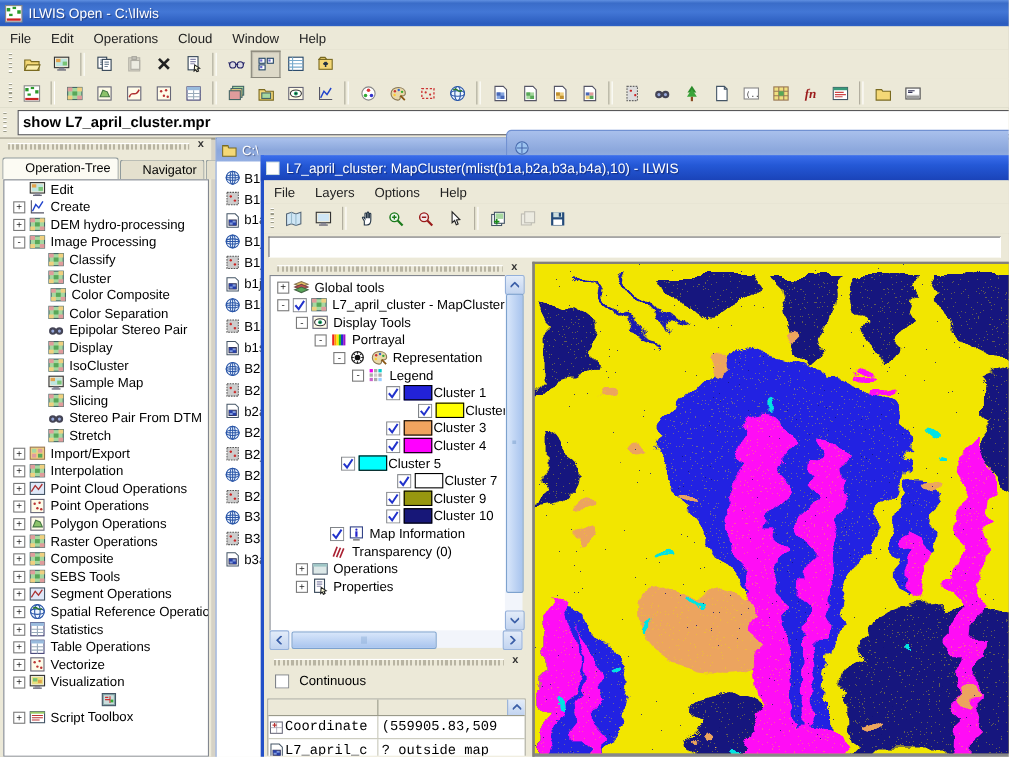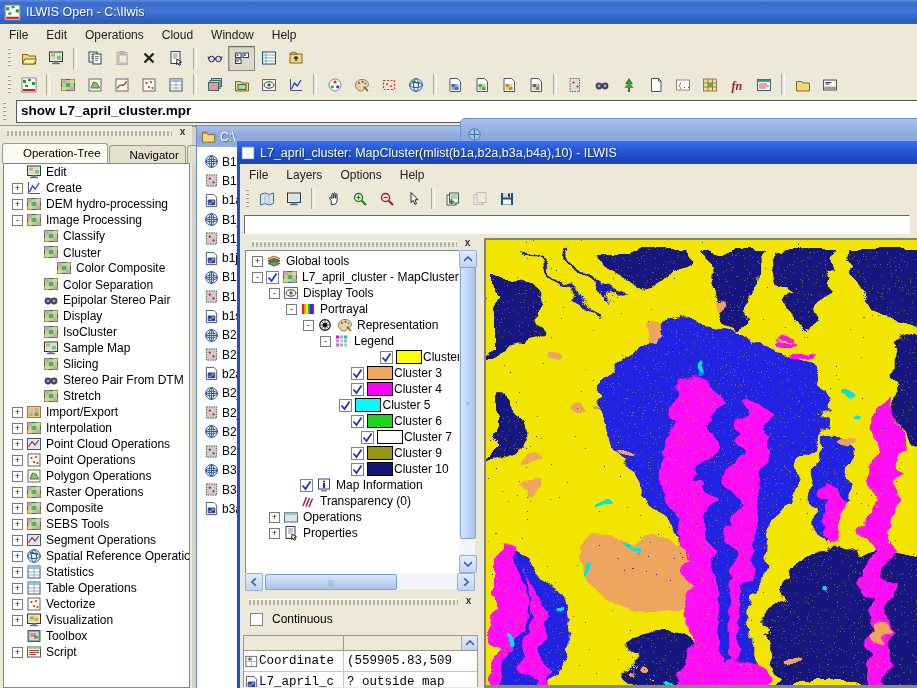--- a/index.html
+++ b/index.html
@@ -579,21 +579,21 @@
             <rect x="1.5" y="2.5" width="13" height="11" fill="#a6d8a0" stroke="#466"></rect>
             <rect x="1.5" y="2.5" width="4.3" height="3.6" fill="#e09c9c"></rect>
             <rect x="10.2" y="2.5" width="4.3" height="3.6" fill="#f0d080"></rect>
             <rect x="5.8" y="6.1" width="4.4" height="3.8" fill="#58a858"></rect>
             <rect x="1.5" y="9.9" width="4.3" height="3.6" fill="#f0d080"></rect>
             <rect x="10.2" y="9.9" width="4.3" height="3.6" fill="#e09c9c"></rect>
           </svg>
         </span>
         <span class="tlabel">Cluster</span>
       </div>
-      <div class="trow" style="padding-left: 38px;">
+      <div class="trow" style="padding-left: 27px;">
         <span class="exp blank" style="margin-right: 3px;"></span>
         <span class="ic">
           <svg width="16" height="16" viewBox="0 0 16 16">
             <rect x="1.5" y="2.5" width="13" height="11" fill="#a6d8a0" stroke="#466"></rect>
             <rect x="1.5" y="2.5" width="4.3" height="3.6" fill="#e09c9c"></rect>
             <rect x="10.2" y="2.5" width="4.3" height="3.6" fill="#f0d080"></rect>
             <rect x="5.8" y="6.1" width="4.4" height="3.8" fill="#58a858"></rect>
             <rect x="1.5" y="9.9" width="4.3" height="3.6" fill="#f0d080"></rect>
             <rect x="10.2" y="9.9" width="4.3" height="3.6" fill="#e09c9c"></rect>
           </svg>
@@ -876,21 +876,21 @@
             <rect x="1.5" y="2" width="13" height="9.5" fill="#ece9d8" stroke="#333"></rect>
             <rect x="3" y="3.5" width="10" height="6.5" fill="#e8e080"></rect>
             <rect x="4" y="4.5" width="4" height="3" fill="#79c474"></rect>
             <rect x="8.5" y="6" width="3.5" height="3" fill="#e4a34c"></rect>
             <rect x="5.5" y="11.5" width="5" height="1.5" fill="#889"></rect>
             <rect x="4" y="13" width="8" height="1.2" fill="#667"></rect>
           </svg>
         </span>
         <span class="tlabel">Visualization</span>
       </div>
-      <div class="trow" style="padding-left: 8px;">
+      <div class="trow" style="padding-left: 8px; flex-direction: column;">
         <span class="exp blank" style="margin-right: 3px;"></span>
         <span class="ic">
           <svg width="16" height="16" viewBox="0 0 16 16">
             <rect x="2" y="2.5" width="12" height="11" fill="#8aa" stroke="#456"></rect>
             <rect x="3.5" y="4" width="9" height="8" fill="#cdd"></rect>
             <path d="M4.5 6h3M4.5 8h5M9 5v6" stroke="#c33"></path>
             <rect x="9.5" y="8" width="2.5" height="2.5" fill="#3a3"></rect>
           </svg>
         </span>
         <span class="tlabel">Toolbox</span>
@@ -1318,20 +1318,31 @@
               <rect x="2" y="6.5" width="3" height="3" fill="#aaa"></rect>
               <rect x="6" y="6.5" width="3" height="3" fill="#ccc"></rect>
               <rect x="10" y="6.5" width="3" height="3" fill="#aaa"></rect>
               <rect x="2" y="10.5" width="3" height="3" fill="#c6c"></rect>
               <rect x="6" y="10.5" width="3" height="3" fill="#aaa"></rect>
               <rect x="10" y="10.5" width="3" height="3" fill="#9cf"></rect>
             </svg>
           </span>
           <span class="tlabel">Legend</span>
         </div>
+        <div class="trow" style="padding-left: 91px;">
+          <span class="exp blank"></span>
+          <span class="cb">
+            <svg viewBox="0 0 13 13" width="13" height="13">
+              <rect x="0.5" y="0.5" width="12" height="12" fill="#fff" stroke="#808489"></rect>
+              <path d="M2.5 6.5l3 3.5 5-7.5" fill="none" stroke="#2233cc" stroke-width="1.8"></path>
+            </svg>
+          </span>
+          <span class="swatch" style="background: rgb(34, 34, 216);"></span>
+          <span class="tlabel">Cluster 1</span>
+        </div>
         <div class="trow" style="padding-left: 120px;">
           <span class="exp blank"></span>
           <span class="cb">
             <svg viewBox="0 0 13 13" width="13" height="13">
               <rect x="0.5" y="0.5" width="12" height="12" fill="#fff" stroke="#808489"></rect>
               <path d="M2.5 6.5l3 3.5 5-7.5" fill="none" stroke="#2233cc" stroke-width="1.8"></path>
             </svg>
           </span>
           <span class="swatch" style="background: rgb(255, 255, 0);"></span>
           <span class="tlabel">Cluster 2</span>
@@ -1351,41 +1362,30 @@
           <span class="exp blank"></span>
           <span class="cb">
             <svg viewBox="0 0 13 13" width="13" height="13">
               <rect x="0.5" y="0.5" width="12" height="12" fill="#fff" stroke="#808489"></rect>
               <path d="M2.5 6.5l3 3.5 5-7.5" fill="none" stroke="#2233cc" stroke-width="1.8"></path>
             </svg>
           </span>
           <span class="swatch" style="background: rgb(255, 0, 255);"></span>
           <span class="tlabel">Cluster 4</span>
         </div>
-        <div class="trow" style="padding-left: 50px; justify-content: center;">
+        <div class="trow" style="padding-left: 50px;">
           <span class="exp blank"></span>
           <span class="cb">
             <svg viewBox="0 0 13 13" width="13" height="13">
               <rect x="0.5" y="0.5" width="12" height="12" fill="#fff" stroke="#808489"></rect>
               <path d="M2.5 6.5l3 3.5 5-7.5" fill="none" stroke="#2233cc" stroke-width="1.8"></path>
             </svg>
           </span>
           <span class="swatch" style="background: rgb(0, 255, 255);"></span>
           <span class="tlabel">Cluster 5</span>
-        </div>
-        <div class="trow" style="padding-left: 91px;">
-          <span class="exp blank"></span>
-          <span class="cb">
-            <svg viewBox="0 0 13 13" width="13" height="13">
-              <rect x="0.5" y="0.5" width="12" height="12" fill="#fff" stroke="#808489"></rect>
-              <path d="M2.5 6.5l3 3.5 5-7.5" fill="none" stroke="#2233cc" stroke-width="1.8"></path>
-            </svg>
-          </span>
-          <span class="swatch" style="background: rgb(30, 212, 30);"></span>
-          <span class="tlabel">Cluster 6</span>
         </div>
         <div class="trow" style="padding-left: 101px;">
           <span class="exp blank"></span>
           <span class="cb">
             <svg viewBox="0 0 13 13" width="13" height="13">
               <rect x="0.5" y="0.5" width="12" height="12" fill="#fff" stroke="#808489"></rect>
               <path d="M2.5 6.5l3 3.5 5-7.5" fill="none" stroke="#2233cc" stroke-width="1.8"></path>
             </svg>
           </span>
           <span class="swatch" style="background: rgb(255, 255, 255);"></span>

